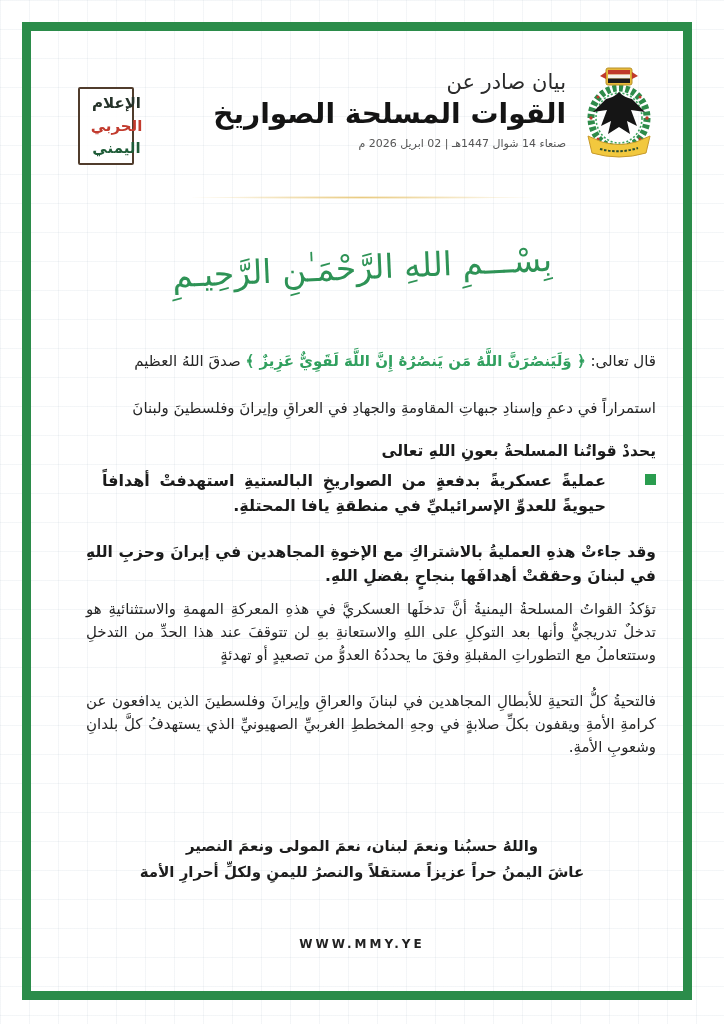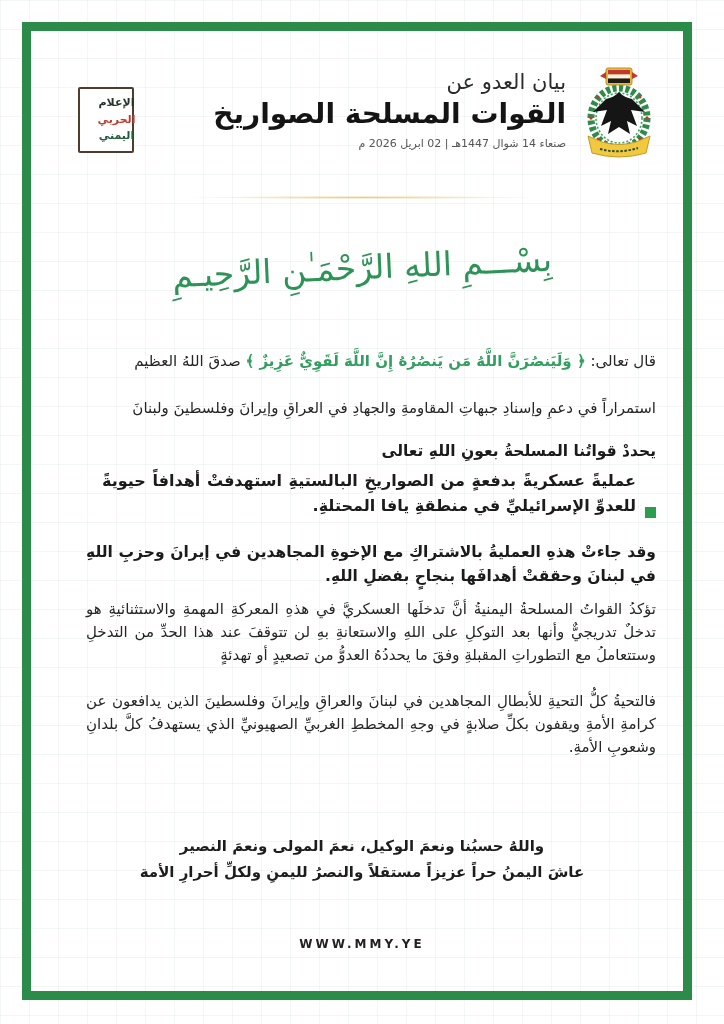--- a/index.html
+++ b/index.html
@@ -10,24 +10,24 @@
       linear-gradient(90deg, rgba(185,198,210,0.16) 1px, transparent 1px);
     background-size:29px 29px;
     font-family:"DejaVu Sans", sans-serif;color:#2b2b2b;
   }
   .frame{
     position:absolute;left:22px;top:22px;width:670px;height:978px;
     box-sizing:border-box;border:9px solid #2B8C4A;pointer-events:none;
   }
   
   .stamp{
-    position:absolute;left:78px;top:87px;width:56px;height:66px;box-sizing:border-box;
+    position:absolute;left:78px;top:87px;width:56px;height:78px;box-sizing:border-box;
     border:2px solid #503c2c;border-radius:2px;background:rgba(255,255,255,.85);
     display:flex;flex-direction:column;align-items:center;justify-content:center;
-    font-weight:bold;font-size:11px;line-height:1.5;direction:rtl;text-align:center;padding-left:21px;
+    font-weight:bold;font-size:15px;line-height:1.5;direction:rtl;text-align:center;padding-left:21px;
   }
   .stamp .l1{color:#26332a}.stamp .l2{color:#C23B2E}.stamp .l3{color:#1F5C38}
   .emblem{position:absolute;left:578px;top:66px;width:82px;height:96px;}
   .head-text{position:absolute;top:70px;right:158px;direction:rtl;text-align:right;width:360px;}
   .head-line1{font-size:21px;color:#2b2b2b;}
   .head-line2{font-size:28px;font-weight:bold;color:#141414;margin-top:3px;}
   .head-date{font-size:11px;color:#555;margin-top:7px;}
   .gold-divider{
     position:absolute;top:196px;left:50%;transform:translateX(-50%);
     width:340px;height:3px;border-radius:2px;
@@ -39,21 +39,21 @@
     font-size:33px;color:#2E9356;transform:rotate(-2.5deg);letter-spacing:1px;
   }
   
   .para{position:absolute;right:68px;left:86px;direction:rtl;text-align:right;font-size:15px;line-height:23px;color:#262626;}
   .just{text-align:justify;}
   .bold{font-weight:bold;color:#1b1b1b;}
   .verse-line{top:350px;}
   .green-verse{color:#31A05F;font-weight:bold;}
   .p-support{top:397px;}
   .p-executed{top:440px;font-size:15.5px;}
-  .bullet-row{position:absolute;right:68px;left:102px;top:468px;direction:rtl;display:flex;align-items:flex-end;}
+  .bullet-row{position:absolute;right:68px;left:102px;top:468px;direction:rtl;display:flex;align-items:flex-start;gap:30px;}
   .bullet-sq{flex:0 0 auto;width:11px;height:11px;background:#2A9D4F;margin-top:6px;margin-left:9px;}
   .bullet-text{font-size:16px;line-height:25px;font-weight:bold;color:#1b1b1b;text-align:justify;}
   .p-joint{top:540px;font-size:15.5px;line-height:24px;}
   .p-confirm{top:598px;}
   .p-salute{top:690px;}
   
   .closing{position:absolute;top:833px;left:0;right:0;direction:rtl;text-align:center;
     font-size:15px;font-weight:bold;line-height:26px;color:#1d1d1d;}
   .website{position:absolute;top:937px;left:0;right:0;text-align:center;
     font-size:12px;font-weight:bold;letter-spacing:3px;color:#222;}
@@ -89,21 +89,21 @@
       <rect x="30" y="12.5" width="22" height="4.5" fill="#1c1c1c"></rect>
       <path d="M28,6 L22,10 L28,13 Z" fill="#c0392b"></path>
       <path d="M54,6 L60,10 L54,13 Z" fill="#c0392b"></path>
     </g>
     <path fill="#151515" d="M41,26 C37,30 33,32 28,33 L15,46 L29,44 L23,60 L33,55 L30,68 L41,61 L52,68 L49,55 L59,60 L53,44 L67,46 L54,33 C49,32 45,30 41,26 Z"></path>
     <path d="M10,70 L24,76 Q41,81 58,76 L72,70 L68,87 Q41,95 14,87 Z" fill="#f2c83e" stroke="#c79a2b" stroke-width="1"></path>
     <path d="M22,83 Q41,88 60,82" fill="none" stroke="#2a4d2f" stroke-width="2" stroke-dasharray="2.5 1.6"></path>
   </svg>
 
   <div class="head-text">
-    <div class="head-line1">بيان العدو عن</div>
+    <div class="head-line1">بيان صادر عن</div>
     <div class="head-line2">القوات المسلحة الصواريخ</div>
     <div class="head-date">صنعاء 14 شوال 1447هـ | 02 ابريل 2026 م</div>
   </div>
 
   <div class="gold-divider"></div>
 
   <div class="bismillah">بِسْـــمِ اللهِ الرَّحْمَـٰنِ الرَّحِيـمِ</div>
 
   <div class="para verse-line">
     <span>قال تعالى: </span><span class="green-verse">﴿ </span><span class="green-verse">وَلَيَنصُرَنَّ اللَّهُ مَن يَنصُرُهُ إِنَّ اللَّهَ لَقَوِيٌّ عَزِيزٌ</span><span class="green-verse"> ﴾</span><span> صدقَ اللهُ العظيم</span>
@@ -118,19 +118,19 @@
     <div class="bullet-text">عمليةً عسكريةً بدفعةٍ من الصواريخِ البالستيةِ استهدفتْ أهدافاً حيويةً للعدوِّ الإسرائيليِّ في منطقةِ يافا المحتلةِ.</div>
   </div>
 
   <div class="para p-joint bold just">وقد جاءتْ هذهِ العمليةُ بالاشتراكِ مع الإخوةِ المجاهدين في إيرانَ وحزبِ اللهِ في لبنانَ وحققتْ أهدافَها بنجاحٍ بفضلِ اللهِ.</div>
 
   <div class="para p-confirm just">تؤكدُ القواتُ المسلحةُ اليمنيةُ أنَّ تدخلَها العسكريَّ في هذهِ المعركةِ المهمةِ والاستثنائيةِ هو تدخلٌ تدريجيٌّ وأنها بعد التوكلِ على اللهِ والاستعانةِ بهِ لن تتوقفَ عند هذا الحدِّ من التدخلِ وستتعاملُ مع التطوراتِ المقبلةِ وفقَ ما يحددُهُ العدوُّ من تصعيدٍ أو تهدئةٍ</div>
 
   <div class="para p-salute just">فالتحيةُ كلُّ التحيةِ للأبطالِ المجاهدين في لبنانَ والعراقِ وإيرانَ وفلسطينَ الذين يدافعون عن كرامةِ الأمةِ ويقفون بكلِّ صلابةٍ في وجهِ المخططِ الغربيِّ الصهيونيِّ الذي يستهدفُ كلَّ بلدانِ وشعوبِ الأمةِ.</div>
 
   <div class="closing">
-    <div>واللهُ حسبُنا ونعمَ الوكيل، نعمَ المولى ونعمَ النصير</div>
+    <div>واللهُ حسبُنا ونعمَ لبنان، نعمَ المولى ونعمَ النصير</div>
     <div>عاشَ اليمنُ حراً عزيزاً مستقلاً والنصرُ لليمنِ ولكلِّ أحرارِ الأمة</div>
   </div>
 
   <div class="website">WWW.MMY.YE</div>
 
 </div>
 
 </body></html>

